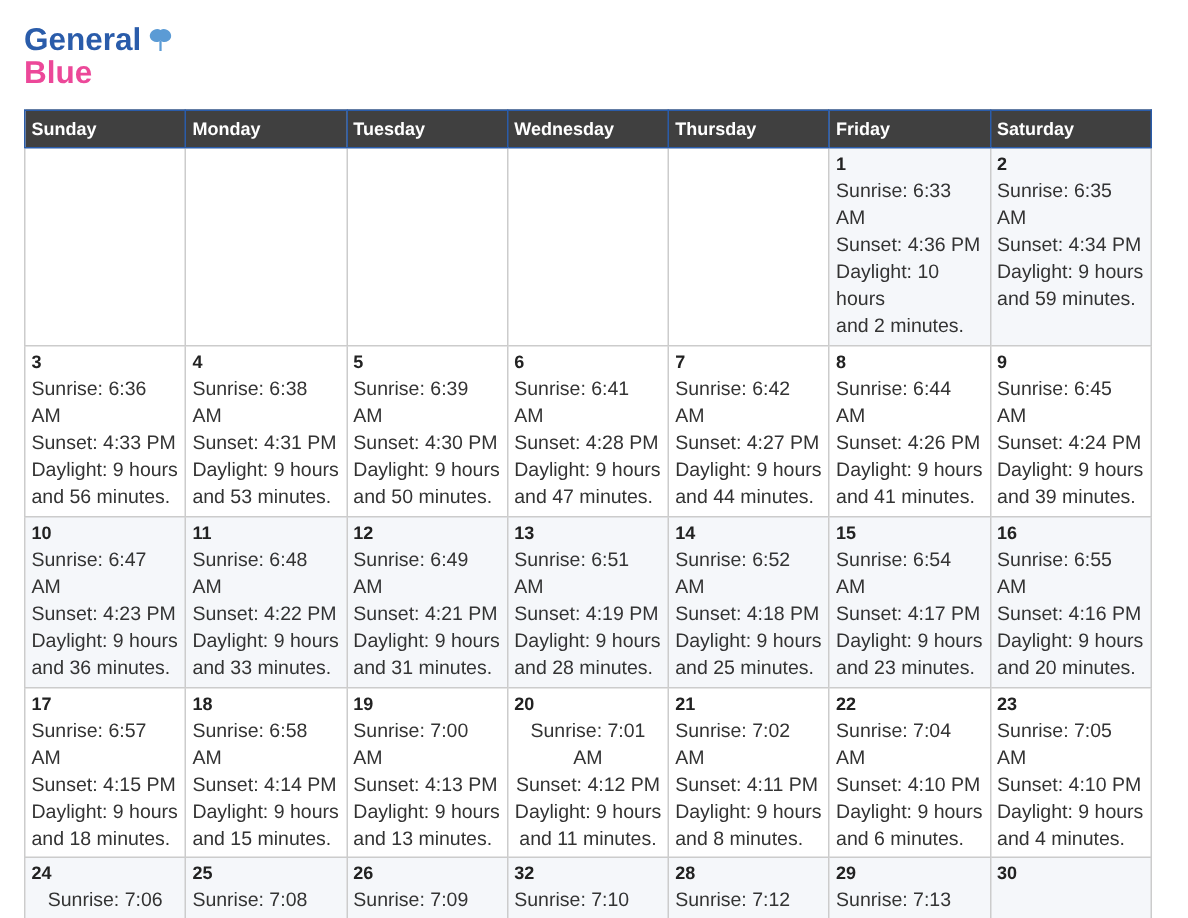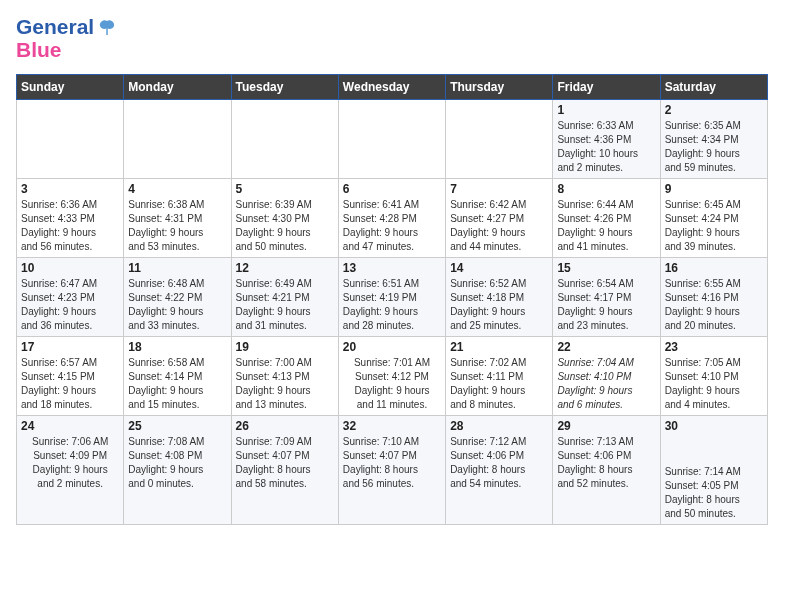--- a/index.html
+++ b/index.html
@@ -64,21 +64,21 @@
     tbody tr:nth-child(even) td {
       background: #fff;
     }
     .day-num {
       font-size: 12px;
       font-weight: bold;
       color: #222;
       margin-bottom: 2px;
     }
     .day-info {
-      font-size: 10px;
+      font-size: 13px;
       color: #333;
       line-height: 1.4;
     }
     .empty-cell {
       background: #fff !important;
     }
   </style>
 </head>
 <body>
 
@@ -270,21 +270,21 @@
           </td>
           <td>
             <div class="day-num">21</div>
             <div class="day-info" style="white-space: pre-line;">Sunrise: 7:02 AM
 Sunset: 4:11 PM
 Daylight: 9 hours
 and 8 minutes.</div>
           </td>
           <td>
             <div class="day-num">22</div>
-            <div class="day-info" style="white-space: pre-line; font-style: italic;">Sunrise: 7:04 AM
+            <div class="day-info" style="white-space: pre-line;">Sunrise: 7:04 AM
 Sunset: 4:10 PM
 Daylight: 9 hours
 and 6 minutes.</div>
           </td>
           <td>
             <div class="day-num">23</div>
             <div class="day-info" style="white-space: pre-line;">Sunrise: 7:05 AM
 Sunset: 4:10 PM
 Daylight: 9 hours
 and 4 minutes.</div>

